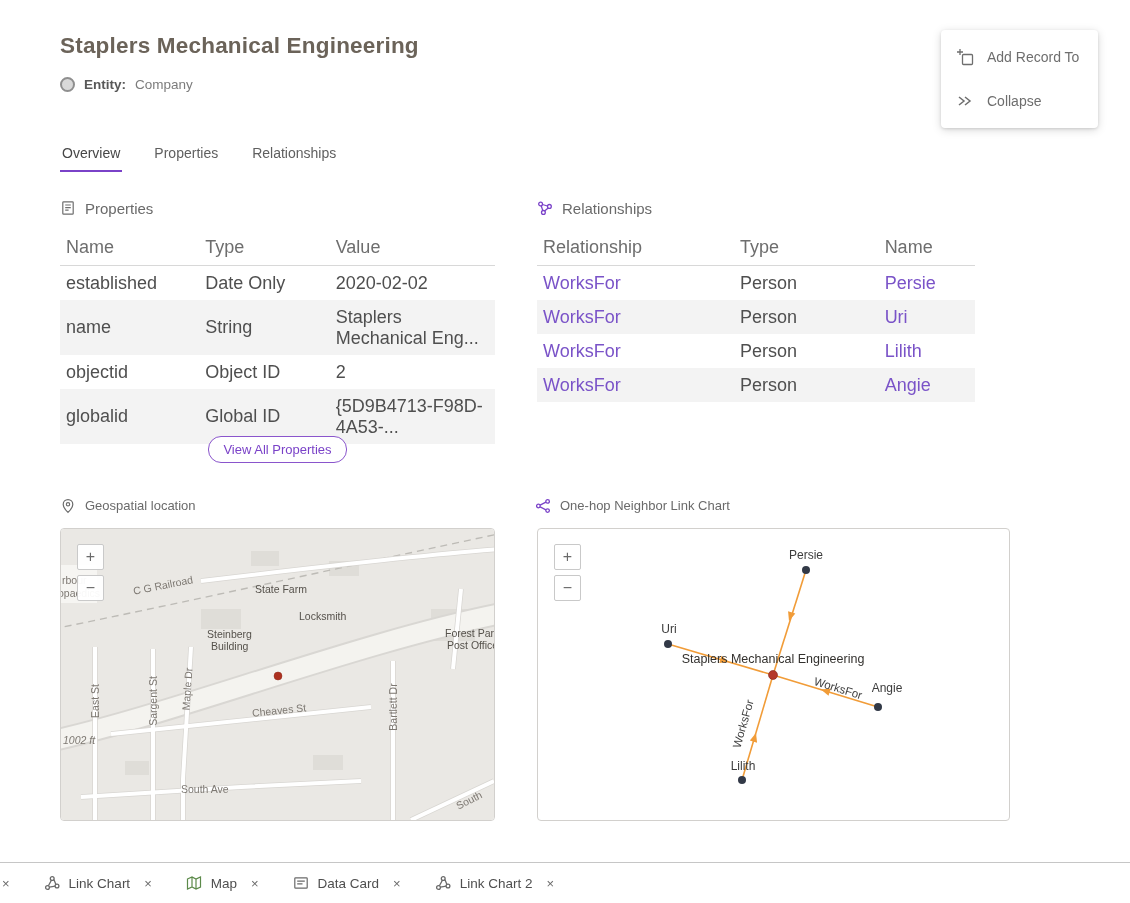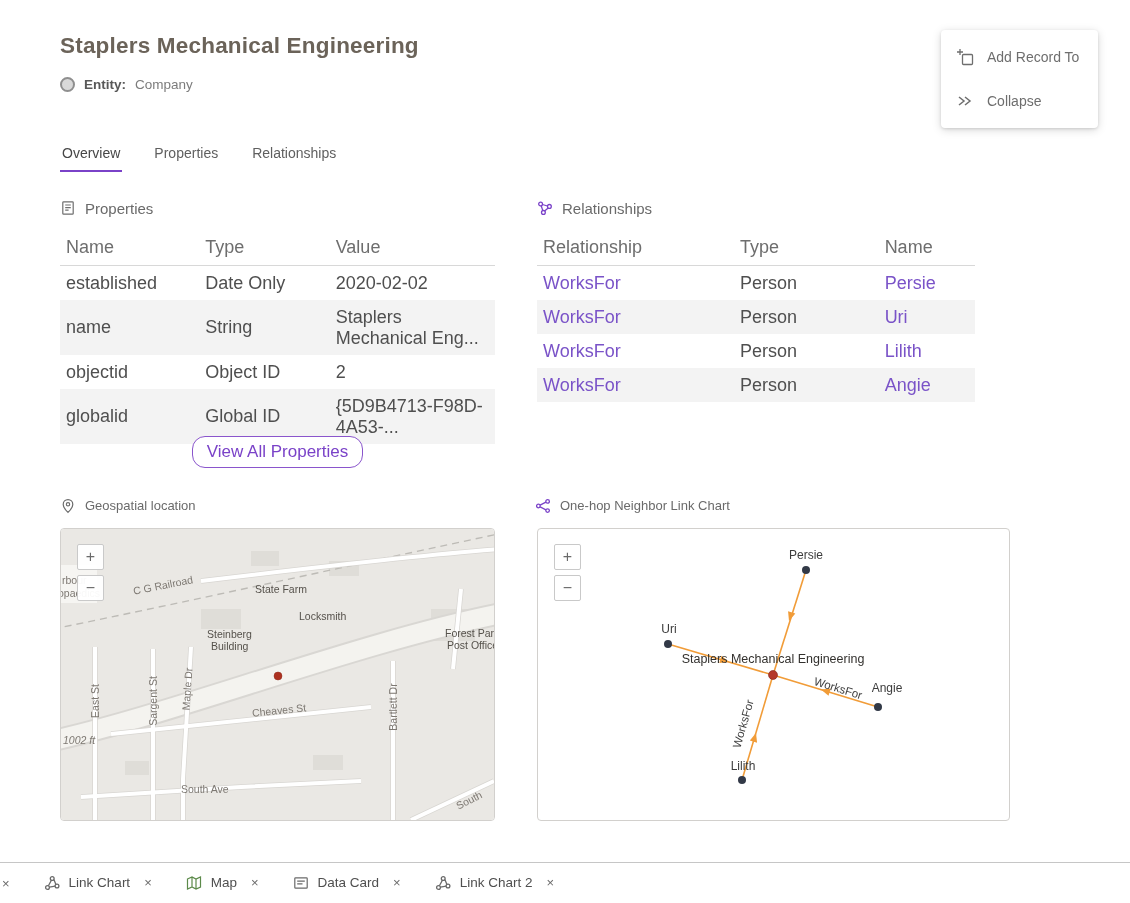--- a/index.html
+++ b/index.html
@@ -32,42 +32,42 @@
   table.data-table { width: 100%; border-collapse: collapse; font-size: 18px; }
   .data-table th { text-align: left; font-weight: 400; color: #6e6e6e; padding: 7px 6px; border-bottom: 1px solid #d8d8d8; }
   .data-table td { padding: 6.5px 6px; color: #4f4f4f; }
   .data-table tbody tr:nth-child(even) { background: #f3f3f3; }
   a.link { color: #7a53c8; text-decoration: none; cursor: pointer; }
 
   .view-wrap { position: absolute; top: 436px; text-align: center; }
   #view-props-wrap { left: 60px; width: 435px; }
   #view-rels-wrap { left: 537px; width: 473px; }
   .view-all { display: inline-block; background: #fff; border: 1px solid #8a55cc; color: #7a42c8; border-radius: 13px;
-    font-size: 17px; padding: 5px 14px; cursor: pointer; font-family: inherit; }
+    font-size: 13px; padding: 5px 14px; cursor: pointer; font-family: inherit; }
 
   .sub-header { position: absolute; display: flex; gap: 9px; font-size: 13px; color: #6a6a6a; }
   #geo-header { left: 60px; top: 498px; }
   #onehop-header { left: 535px; top: 498px; }
 
   .panel { position: absolute; top: 528px; height: 293px; border: 1px solid #d2d0cd; border-radius: 4px; background: #fff; overflow: hidden; }
   #map-panel { left: 60px; width: 435px; }
   #chart-panel { left: 537px; width: 473px; }
 
   .map-bg, .chart-svg { position: absolute; left: 0; top: 0; }
   .mlabel { position: absolute; font-size: 10.5px; color: #7d7872; white-space: nowrap; z-index: 3; }
   .mlabel.poi { color: #55514b; }
 
   .zoom-stack { position: absolute; left: 16px; top: 15px; display: flex; flex-direction: column; gap: 5px; z-index: 6; }
   .zoom-btn { width: 27px; height: 26px; background: rgba(255,255,255,.95); border: 1px solid #c9c9c9; border-radius: 2px;
     color: #6a6a6a; font-size: 16px; line-height: 22px; text-align: center; cursor: pointer; padding: 0; font-family: inherit; }
 
   .bottom-bar { position: absolute; left: 0; right: 0; bottom: 0; height: 41px; background: #fff; border-top: 1px solid #c6c6c6;
     display: flex; align-items: center; font-size: 13.5px; color: #4f4f4f; }
   .partial-close { margin-left: 2px; color: #6a6a6a; font-size: 13px; }
-  .bbar-tab { display: flex; gap: 9px; margin-left: 34px; cursor: pointer; }
+  .bbar-tab { display: flex; align-items: center; gap: 9px; margin-left: 34px; cursor: pointer; }
   .bbar-close { color: #6a6a6a; font-size: 13px; margin-left: 5px; cursor: pointer; }
 </style>
 </head>
 <body>
 
 <div class="page">
 
   <div class="title">Staplers Mechanical Engineering</div>
 
   <div class="entity-row">

